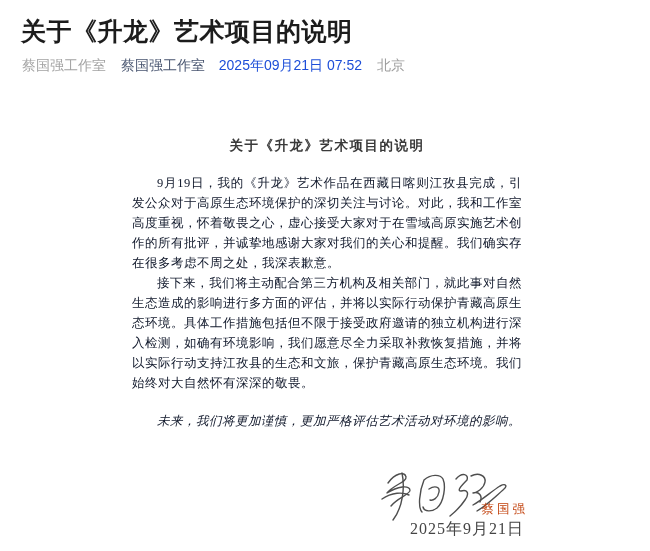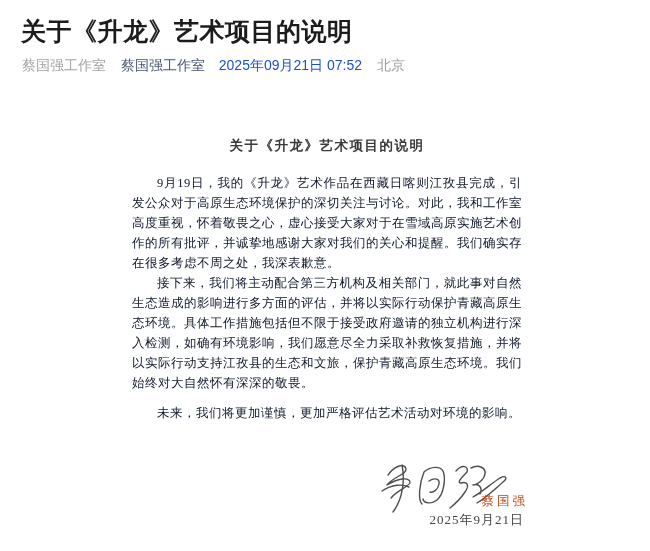--- a/index.html
+++ b/index.html
@@ -58,21 +58,21 @@
   .letter p {
     font-size: 12.5px;
     line-height: 20px;
     text-align: justify;
     text-indent: 2em;
     letter-spacing: 0.5px;
     color: #0f172a;
   }
   .letter p.p1 { margin-top: 18px; }
   .letter p.p2 { margin-top: 0; }
-  .letter p.p3 { margin-top: 10px; }
+  .letter p.p3 { margin-top: 18px; font-style: italic; }
 
   .signature-block {
     position: relative;
     margin-top: 34px;
     height: 72px;
     width: 100%;
   }
   .signature-svg {
     position: absolute;
     right: 12px; top: -2px;
@@ -80,21 +80,21 @@
   .signature-name {
     position: absolute;
     right: -6px; top: 36px;
     font-size: 12.5px;
     letter-spacing: 3px;
     color: #c2410c;
   }
   .signature-date {
     position: absolute;
     right: -2px; top: 54px;
-    font-size: 13px;
+    font-size: 16px;
     letter-spacing: 1px;
     color: #454545;
   }
 </style>
 </head>
 <body>
 
 <h1 class="article-title">关于《升龙》艺术项目的说明</h1>
 
 <div class="byline">

